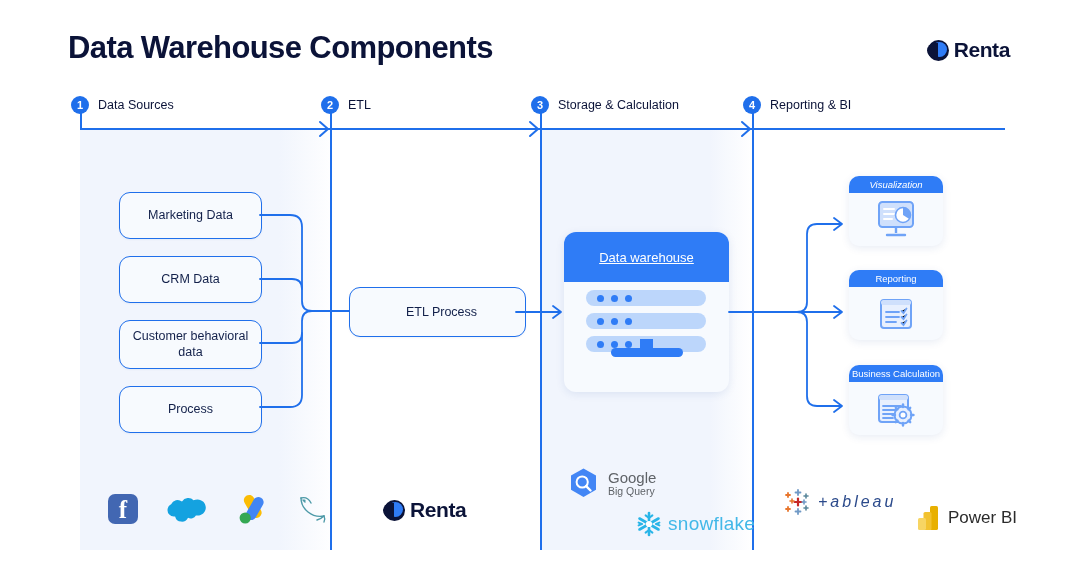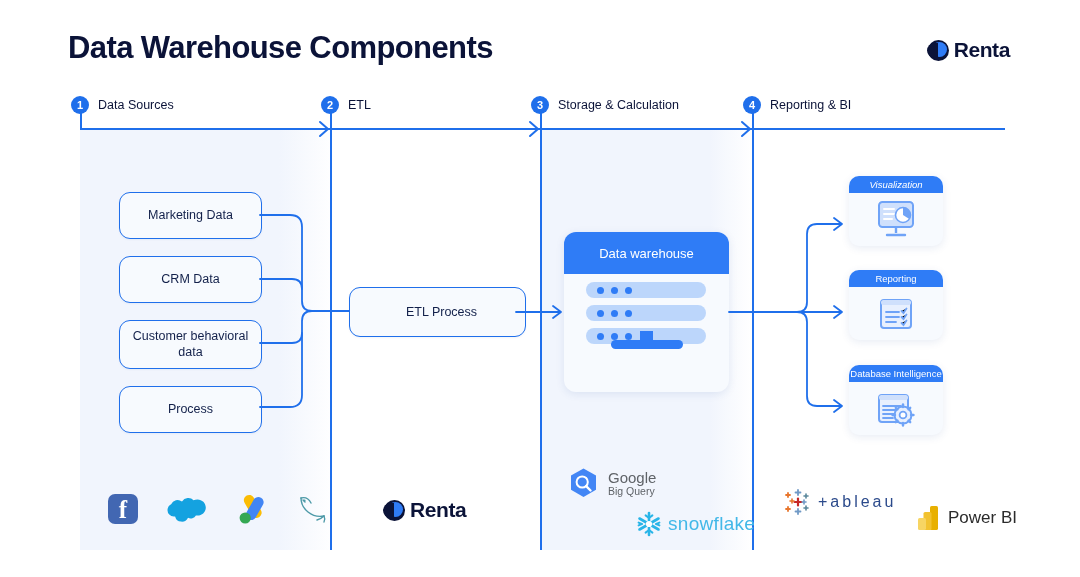--- a/index.html
+++ b/index.html
@@ -80,22 +80,22 @@
   .conn{position:absolute;}
   .conn svg{display:block;overflow:visible;}
 
   
   #dw-card{
     position:absolute;left:564px;top:232px;width:165px;height:160px;
     background:#f7fafe;border-radius:12px;overflow:hidden;
     box-shadow:0 2px 9px rgba(30,70,150,.10);
   }
   #dw-card .hd{
-    height:42px;background:#2f7cf6;color:#fff;font-size:13px;
-    display:flex;align-items:center;justify-content:center;
+    height:50px;background:#2f7cf6;color:#fff;font-size:13px;
+    display:flex;align-items:center;justify-content:center;text-decoration:underline;
   }
   #dw-card .body{position:relative;height:118px;}
   .dw-bar{
     position:absolute;left:22px;width:120px;height:16px;border-radius:8px;
     background:#bcd6fb;display:flex;align-items:center;gap:7px;padding-left:11px;
     box-sizing:border-box;
   }
   .dw-dot{width:7px;height:7px;border-radius:50%;background:#2f7cf6;}
   .dw-neck{position:absolute;left:76px;top:57px;width:13px;height:12px;background:#2f7cf6;}
   .dw-base{position:absolute;left:47px;top:66px;width:72px;height:9px;border-radius:5px;background:#2f7cf6;}
@@ -132,21 +132,21 @@
   .bq-hex{width:33px;height:33px;}
   .bq-txt{line-height:1.05;}
   .bq-txt .g{font-size:15px;color:#5f6368;font-family:"Liberation Sans",sans-serif;}
   .bq-txt .b{font-size:10.5px;color:#5f6368;}
   #storage-logos-sf{left:635px;top:510px;gap:5px;}
   .sf-mark{width:28px;height:28px;}
   .sf-txt{font-size:19px;color:#43b8e8;letter-spacing:.3px;}
 
   #bi-logos-tab{left:785px;top:489px;gap:7px;}
   .tab-mark{width:26px;height:26px;}
-  .tab-txt{font-size:16px;color:#2b4a8b;letter-spacing:3px;}
+  .tab-txt{font-size:16px;color:#2b4a8b;letter-spacing:3px;font-style:italic;}
   #bi-logos-pbi{left:917px;top:505px;gap:8px;}
   .pbi-mark{width:23px;height:26px;}
   .pbi-txt{font-size:17px;color:#2b2b2b;}
 </style>
 </head>
 <body>
 
 <div class="canvas">
 
   <div id="page-title">Data Warehouse Components</div>
@@ -307,21 +307,21 @@
             <path d="M11 27 H21"></path>
           <path d="M26.5 16 L28.5 18 L31.5 13.5"></path>
           <path d="M26.5 22 L28.5 24 L31.5 19.5"></path>
           <path d="M26.5 28 L28.5 30 L31.5 25.5"></path>
         </g>
       </svg>
     </div>
   </div>
 
   <div class="bi-card" style="top:365px;">
-    <div class="hd">Database Intelligence</div>
+    <div class="hd">Business Calculation</div>
     <div class="ic">
       <svg width="46" height="38" viewBox="0 0 46 38">
         <rect x="6" y="5" width="29" height="27" rx="3" fill="#e8f0fe" stroke="#6fa3f7" stroke-width="2"></rect>
         <rect x="6" y="5" width="29" height="5" rx="2.5" fill="#cfe0fc"></rect>
         <g stroke="#6fa3f7" stroke-width="1.8" stroke-linecap="round">
           <path d="M10 16 H28"></path>
             <path d="M10 20 H28"></path>
             <path d="M10 24 H24"></path>
             <path d="M10 28 H20"></path>
         </g>

